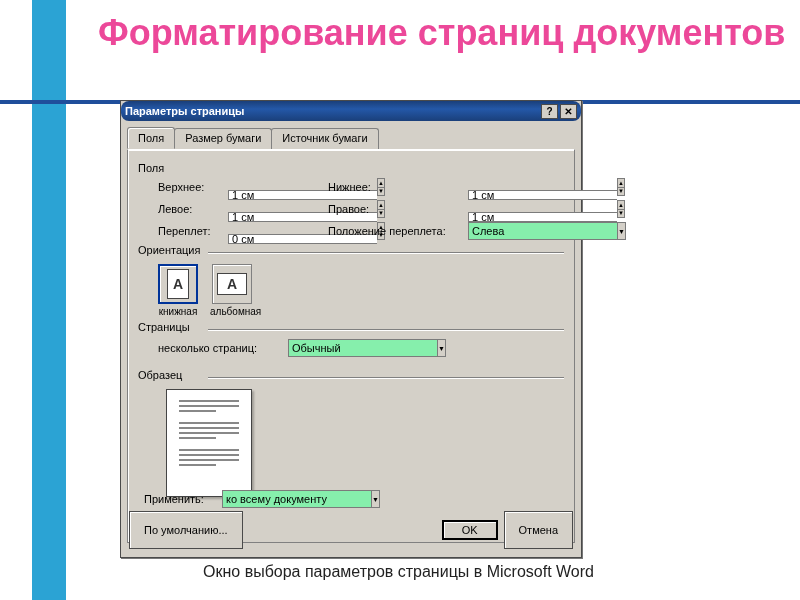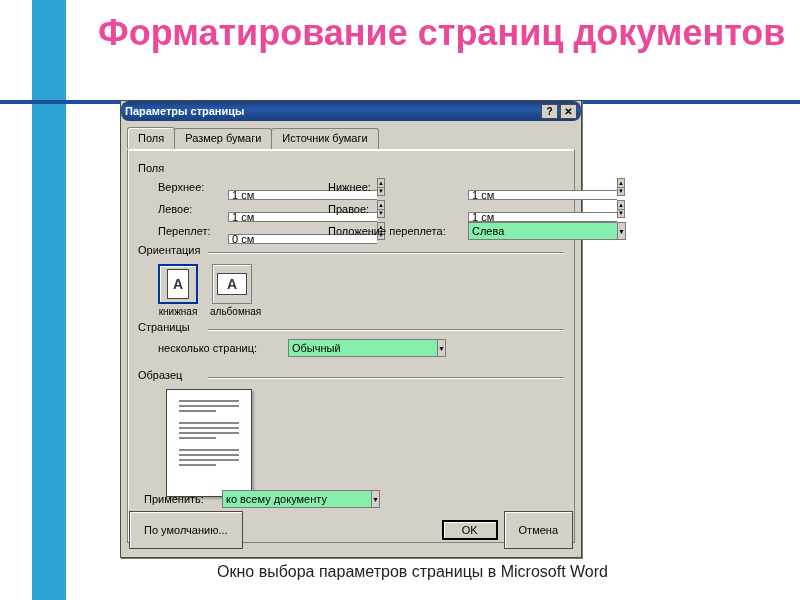--- a/index.html
+++ b/index.html
@@ -18,21 +18,21 @@
     position: absolute;
     left: 98px;
     top: 14px;
     font-size: 36px;
     font-weight: 700;
     color: #ec4899;
     line-height: 1.08;
   }
   .caption {
     position: absolute;
-    left: 217px;
+    left: 203px;
     top: 563px;
     font-size: 16px;
     color: #222;
   }
   .dialog {
     position: absolute;
     left: 120px;
     top: 100px;
     width: 462px;
     height: 458px;

